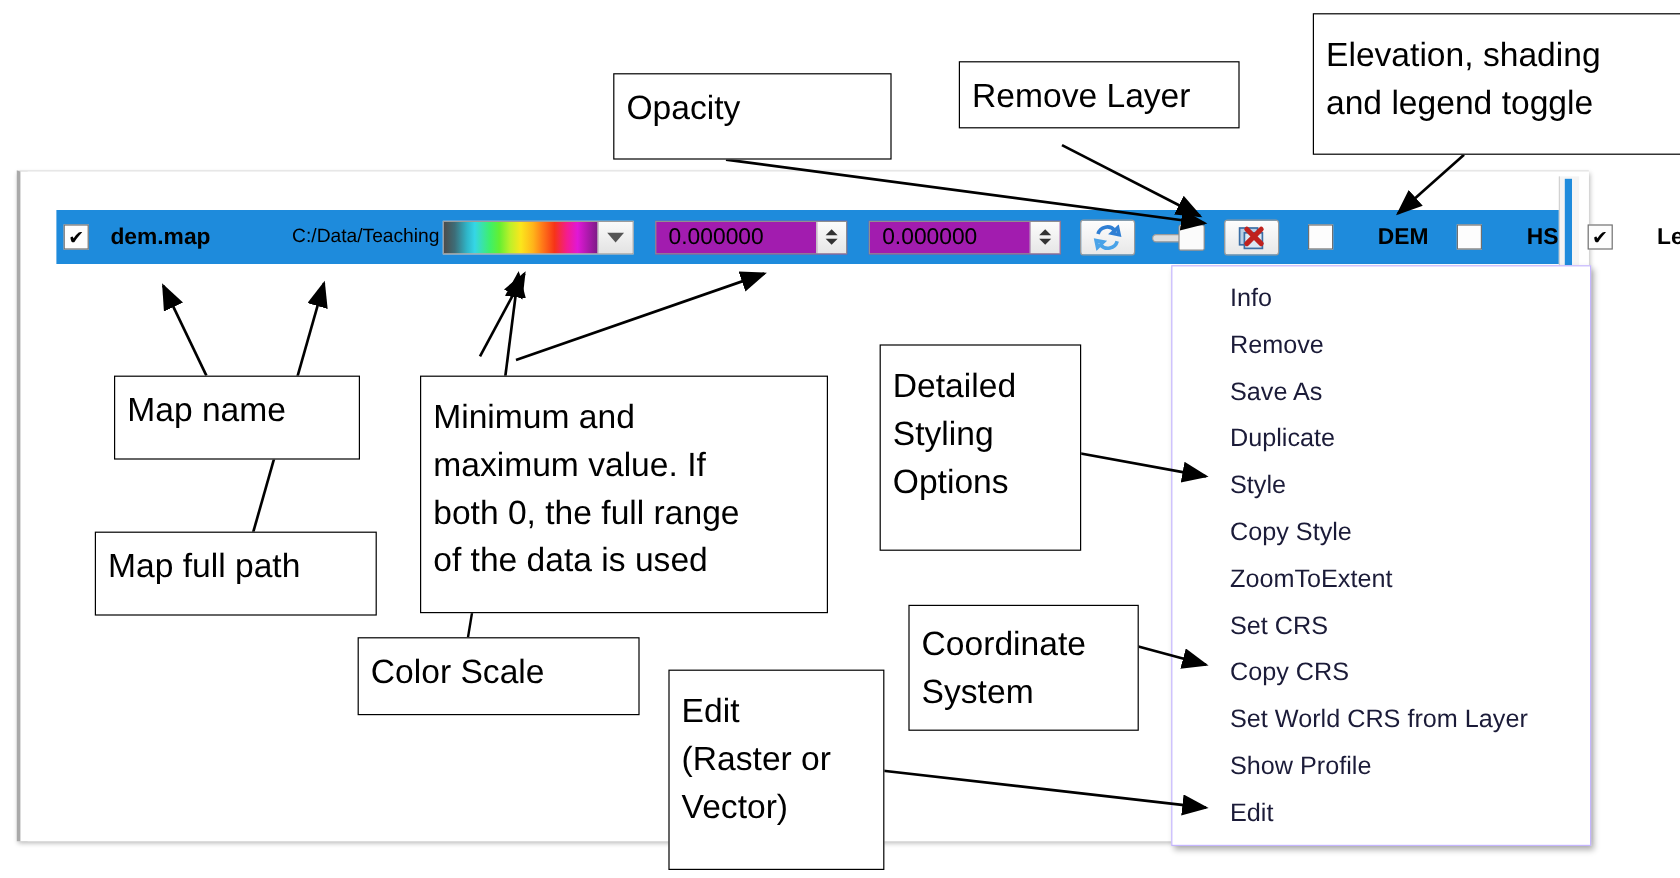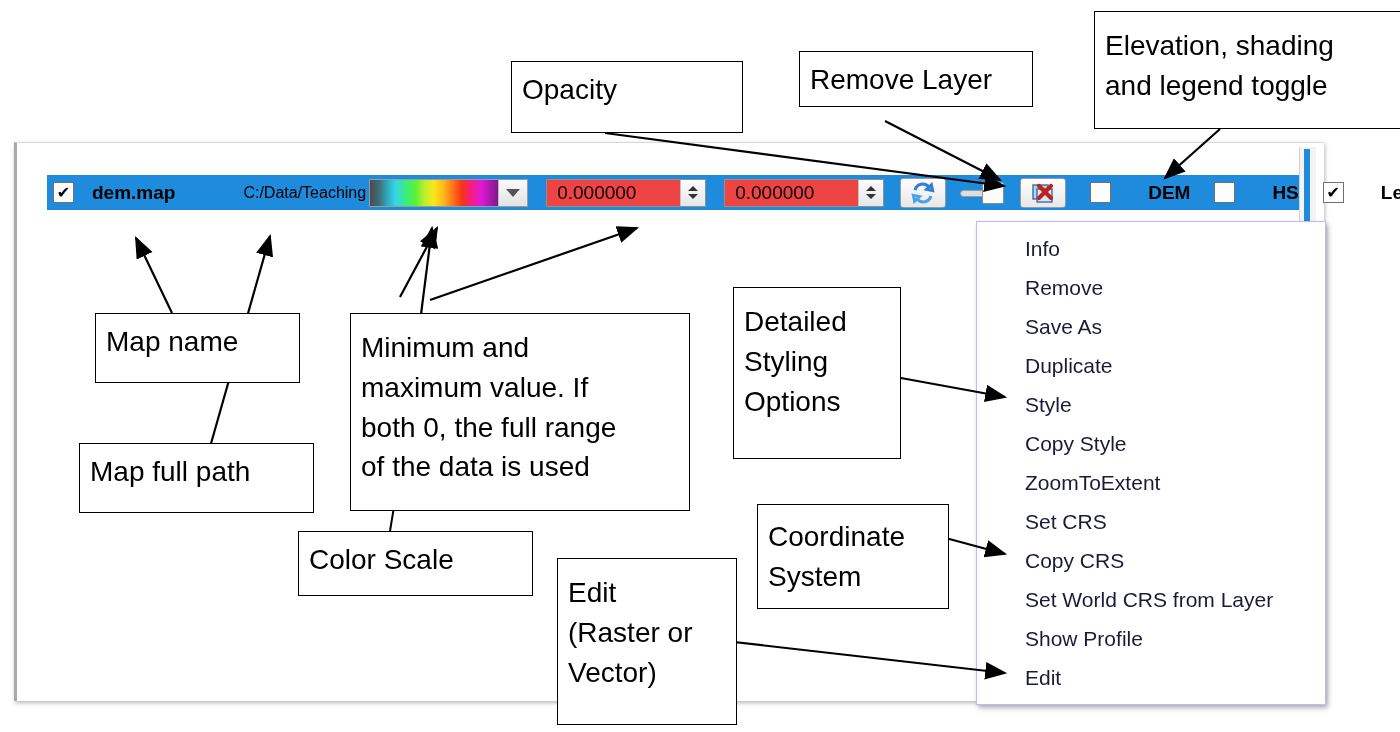--- a/index.html
+++ b/index.html
@@ -60,21 +60,21 @@
     right: 0; bottom: 0;
     background: #ffffff;
   }
 
   
   #layer-row {
     position: absolute;
     left: 24px;
     top: 32px;
     width: 1265px;
-    height: 35px;
+    height: 45px;
     background: #1e8bdc;
     display: flex;
     align-items: center;
     box-sizing: border-box;
     padding: 0 6px;
   }
 
   .cb {
     width: 21px; height: 21px;
     background: #fdfdfd;
@@ -137,21 +137,21 @@
     border-right: 7px solid transparent;
     border-top: 8px solid #555555;
   }
 
   
   .spin {
     margin-left: 18px;
     height: 28px;
     width: 160px;
     border: 1px solid #8f8f8f;
-    background: #ef4444;
+    background: #a21caf;
     box-sizing: border-box;
     display: flex;
     align-items: center;
     flex: none;
   }
   .spin-val {
     flex: 1;
     padding-left: 10px;
     font-size: 19px;
     color: #000;

